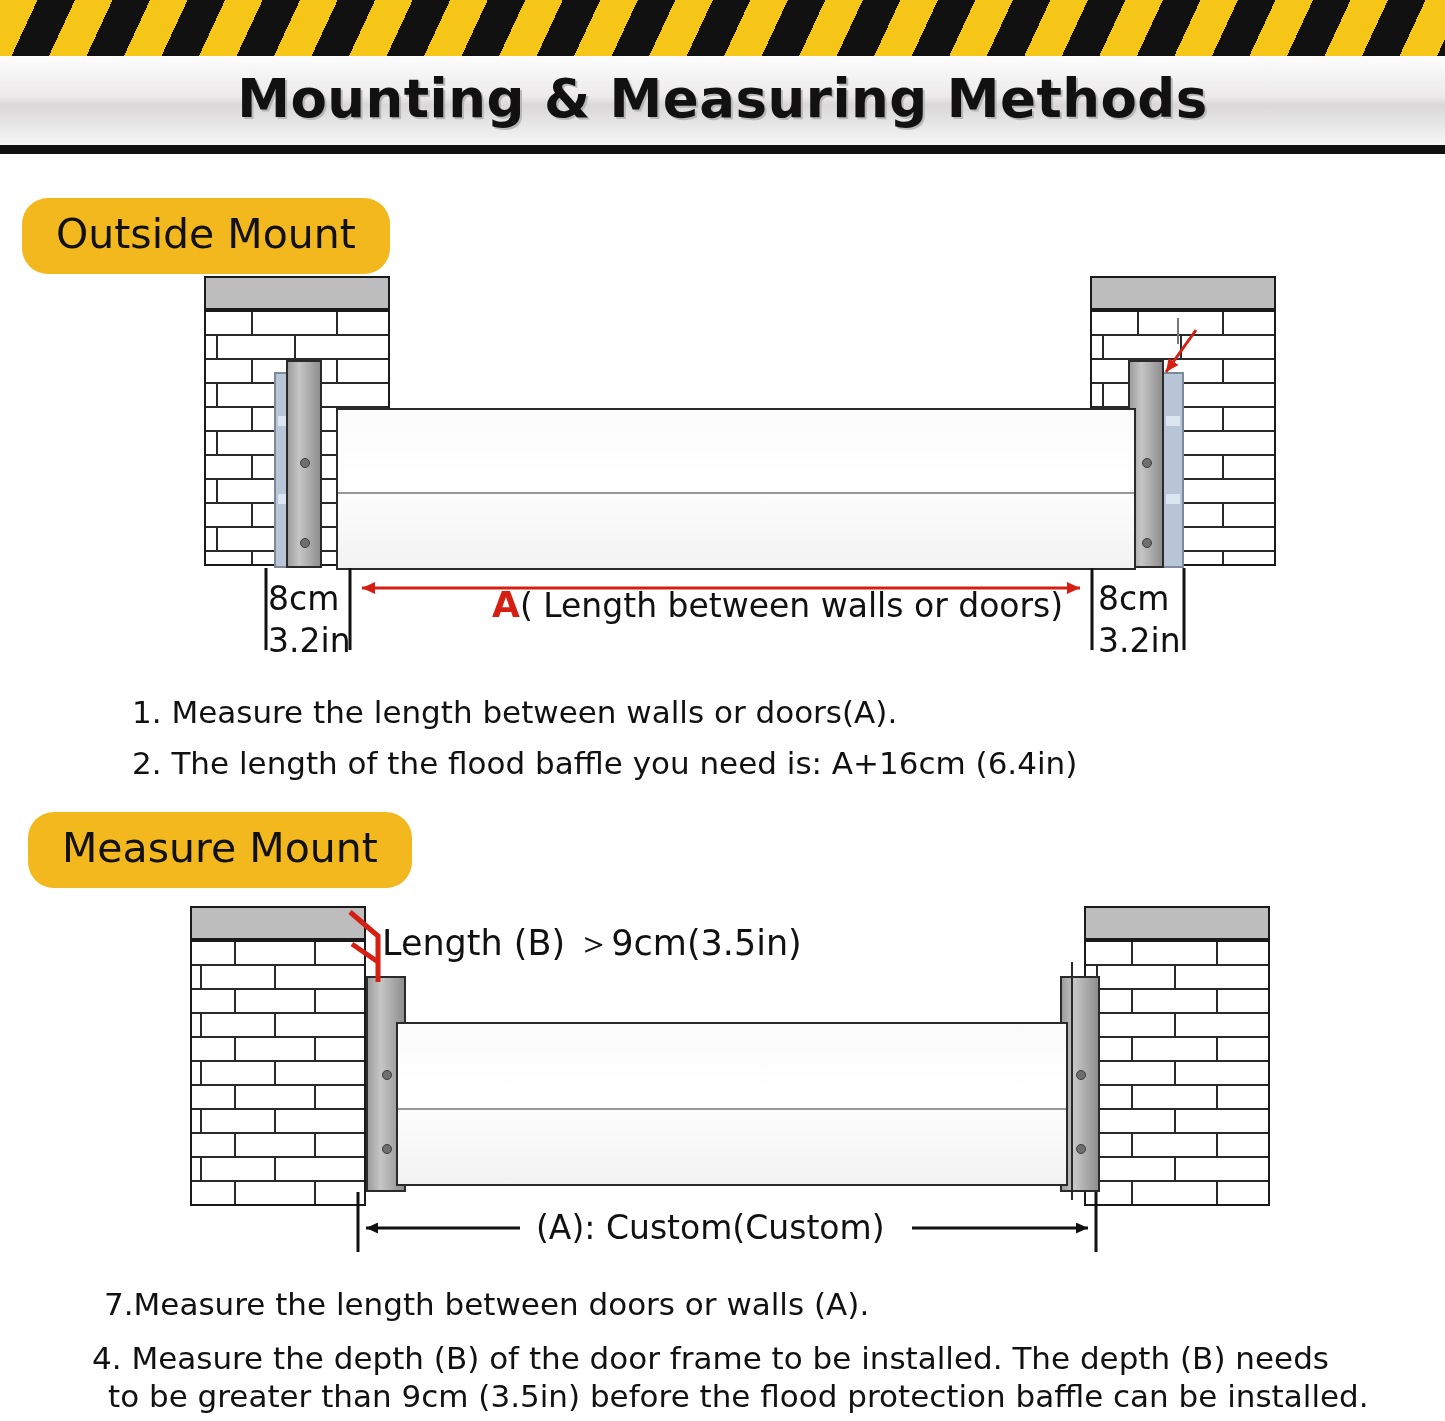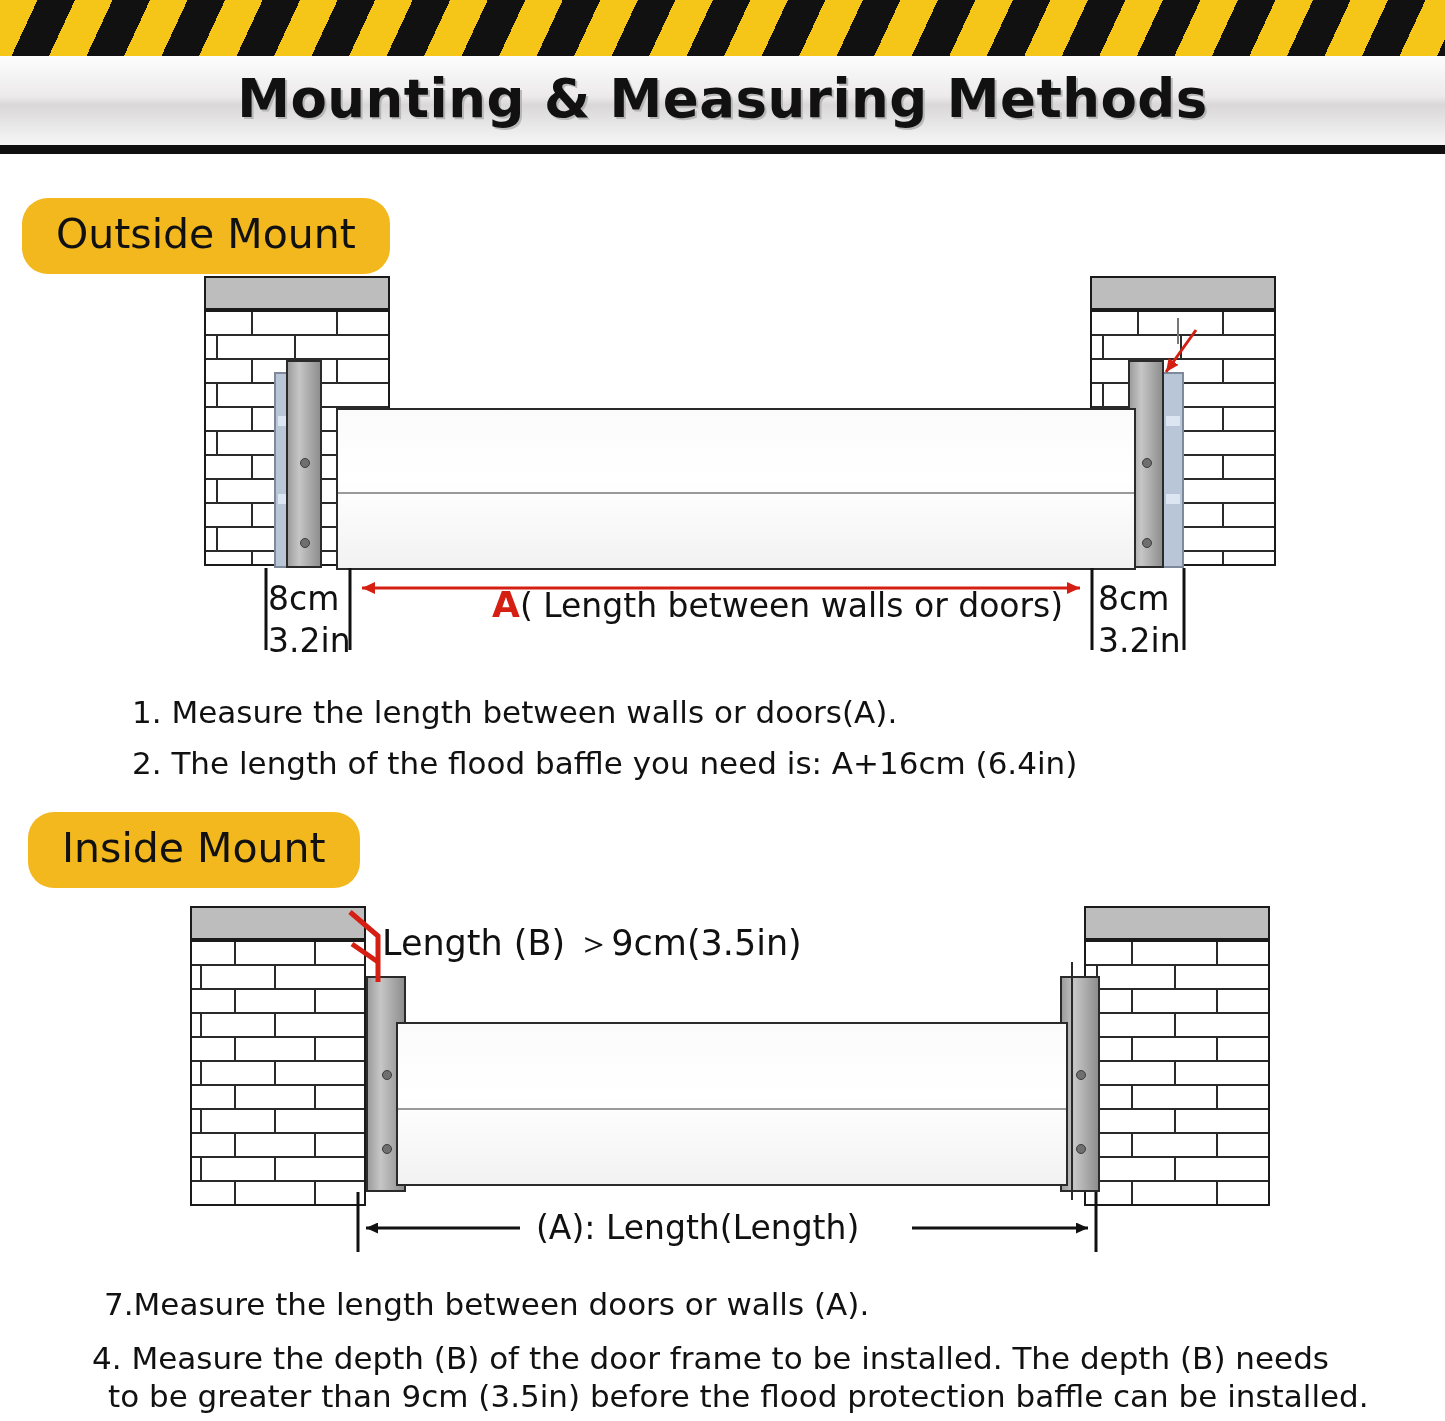--- a/index.html
+++ b/index.html
@@ -274,21 +274,21 @@
   <span>8cm</span><br>
   <span>3.2in</span>
 </div>
 <div class="dim-text" style="left:492px; top:584px;">
   <span class="red-letter">A</span><span>( Length between walls or doors)</span>
 </div>
 
 <div class="note" style="left:132px; top:694px;">1. Measure the length between walls or doors(A).</div>
 <div class="note" style="left:132px; top:745px;">2. The length of the flood baffle you need is: A+16cm (6.4in)</div>
 
-<div class="badge" id="badge-inside">Inside Mount</div>
+<div class="badge" id="badge-inside">Measure Mount</div>
 
 <div class="pillar" style="left:190px; top:906px; width:176px; height:300px;">
   <div class="cap"></div>
   <div class="body" style="top:34px; height:266px;">
     <div class="courses">
       <div class="brickline" style="left:42px;  top:0px;   height:24px;"></div>
       <div class="brickline" style="left:122px; top:0px;   height:24px;"></div>
       <div class="brickline" style="left:82px;  top:24px;  height:24px;"></div>
       <div class="brickline" style="left:8px;   top:24px;  height:24px;"></div>
       <div class="brickline" style="left:42px;  top:48px;  height:24px;"></div>
@@ -350,21 +350,21 @@
 <div class="bracket" style="left:1060px; top:976px; width:40px; height:216px;">
   <div class="bolt" style="top:92px;"></div>
   <div class="bolt" style="top:166px;"></div>
 </div>
 
 <div class="baffle" style="left:396px; top:1022px; width:672px; height:164px;">
   <div class="seam" style="top:84px;"></div>
 </div>
 
 <div class="depth-label" style="left:382px; top:920px;">Length (B) ＞9cm(3.5in)</div>
-<div class="dim-text" style="left:536px; top:1208px;">(A): Length(Length)</div>
+<div class="dim-text" style="left:536px; top:1208px;">(A): Custom(Custom)</div>
 
 <div class="note" style="left:104px; top:1286px;">7.Measure the length between doors or walls (A).</div>
 <div class="note" style="left:92px; top:1340px;">4. Measure the depth (B) of the door frame to be installed. The depth (B) needs</div>
 <div class="note" style="left:108px; top:1378px;">to be greater than 9cm (3.5in) before the flood protection baffle can be installed.</div>
 
 <svg class="overlay" viewBox="0 0 1445 1421">
   <defs>
     <marker id="arrL" markerWidth="14" markerHeight="12" refX="13" refY="6" orient="auto" markerUnits="userSpaceOnUse">
       <path d="M13,6 L0,0 L0,12 Z" fill="#d41f12"></path>
     </marker>

